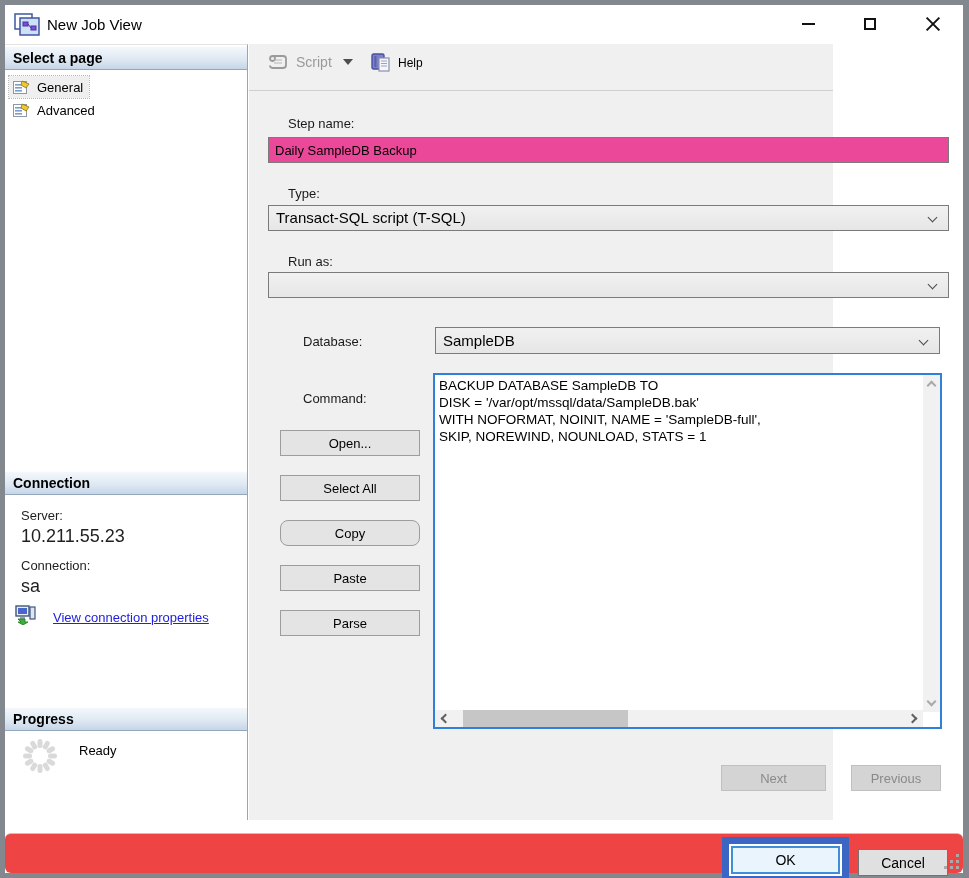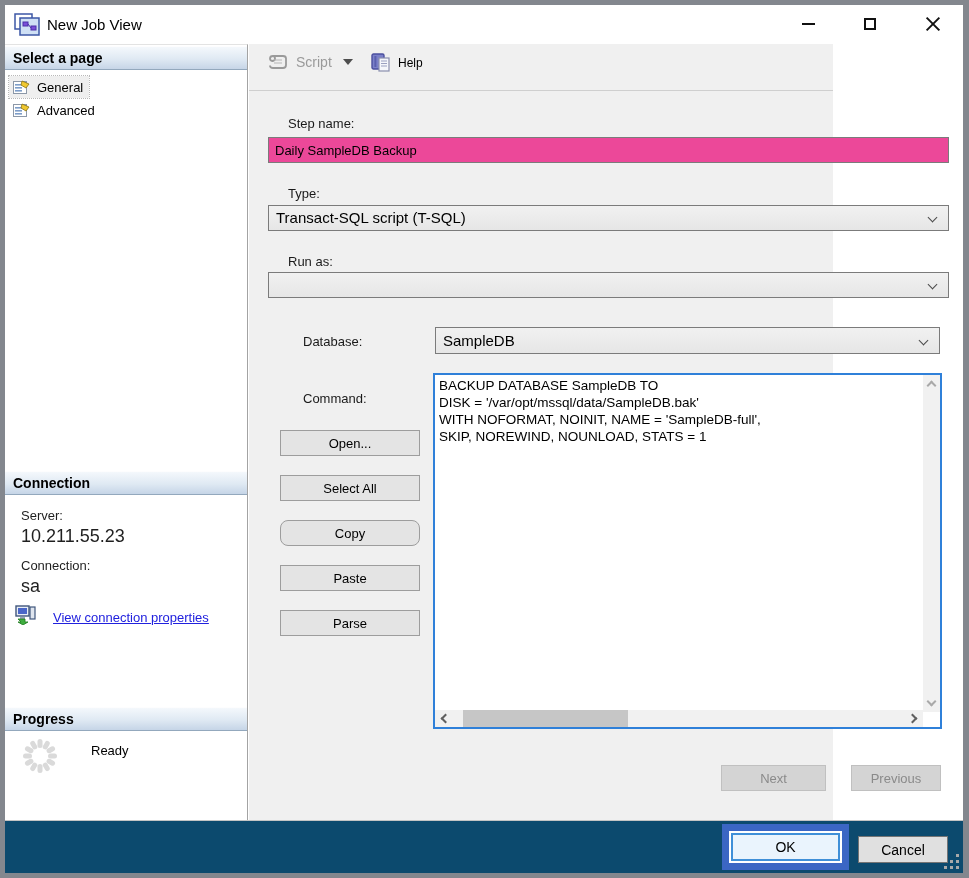--- a/index.html
+++ b/index.html
@@ -29,21 +29,21 @@
      border-bottom:1px solid #93a8bd; border-top:1px solid #fdfdfe; }
 
   .page-item { position:absolute; left:4px; height:22px; display:flex; align-items:center; gap:7px; padding:0 6px 0 4px; font-size:13px; color:#000; cursor:default; }
   .page-item.selected { background:#efefef; outline:1px dotted #b9b9b9; }
 
   .side-label { position:absolute; left:16px; font-size:13px; color:#1f1f1f; }
   .side-value { position:absolute; left:16px; font-size:18px; color:#1f1f1f; }
   .conn-link-row { position:absolute; left:10px; display:flex; align-items:flex-end; gap:16px; }
   .conn-link { font-size:13px; color:#2121de; text-decoration:underline; cursor:pointer; }
 
-  .progress-row { position:absolute; left:16px; display:flex; align-items:flex-start; gap:32px; }
+  .progress-row { position:absolute; left:16px; display:flex; align-items:flex-start; gap:20px; }
   .ready-text { font-size:13px; color:#000; }
 
   
   .toolbar { position:absolute; left:0; top:0; width:100%; height:47px; border-bottom:1px solid #cfcfcf; }
   .tb-script { position:absolute; left:18px; top:9px; display:flex; align-items:center; gap:7px; }
   .tb-script-label { font-size:14px; color:#9a9a9a; }
   .tb-caret { width:0; height:0; border-left:5px solid transparent; border-right:5px solid transparent; border-top:6px solid #4e4e4e; margin-left:4px; }
   .tb-help { position:absolute; left:122px; top:9px; display:flex; align-items:center; gap:7px; cursor:default; }
   .tb-help-label { font-size:12px; color:#000; }
 
@@ -63,21 +63,21 @@
   .sb-chev { position:absolute; width:7px; height:7px; border-right:2px solid #606060; border-bottom:2px solid #606060; }
   .chev-up   { left:5px; top:7px;  transform:rotate(-135deg); border-color:#a9a9a9; }
   .chev-down { left:5px; bottom:7px; transform:rotate(45deg); border-color:#a9a9a9; }
   .chev-left { left:7px; top:5px; transform:rotate(135deg); }
   .chev-right{ right:7px; top:5px; transform:rotate(-45deg); }
   .hsb-thumb { position:absolute; left:28px; top:0; width:165px; height:17px; background:#c6c6c6; }
 
   .nav-btn { position:absolute; height:26px; background:#d4d4d4; border:1px solid #c0c0c0; color:#8a8a8a; font-family:"Liberation Sans",sans-serif; font-size:13px; }
 
   
-  .footer { position:absolute; left:0; bottom:0; width:958px; height:53px; background:#0c4a6e; border-top:1px solid #c4c4c4; }
+  .footer { position:absolute; left:0; bottom:0; width:958px; height:40px; background:#ef4444; border-top:1px solid #c4c4c4;border-radius:6px; }
   .ok-annotation { position:absolute; left:717px; top:3px; width:127px; height:46px; border:7px solid #3b66c4; background:#fff; padding:2px; }
   .ok-btn { width:109px; height:28px; background:#eaf4fd; border:2px solid #3f8fd8; font-family:"Liberation Sans",sans-serif; font-size:14px; color:#000; display:block; cursor:pointer; }
   .cancel-btn { position:absolute; left:853px; top:15px; width:90px; height:27px; background:#e0e0e0; border:1px solid #747474; font-family:"Liberation Sans",sans-serif; font-size:14px; color:#000; }
   .grip { position:absolute; right:3px; bottom:3px; }
 </style>
 </head>
 <body>
 
 <div class="frame">
   <div class="window">

